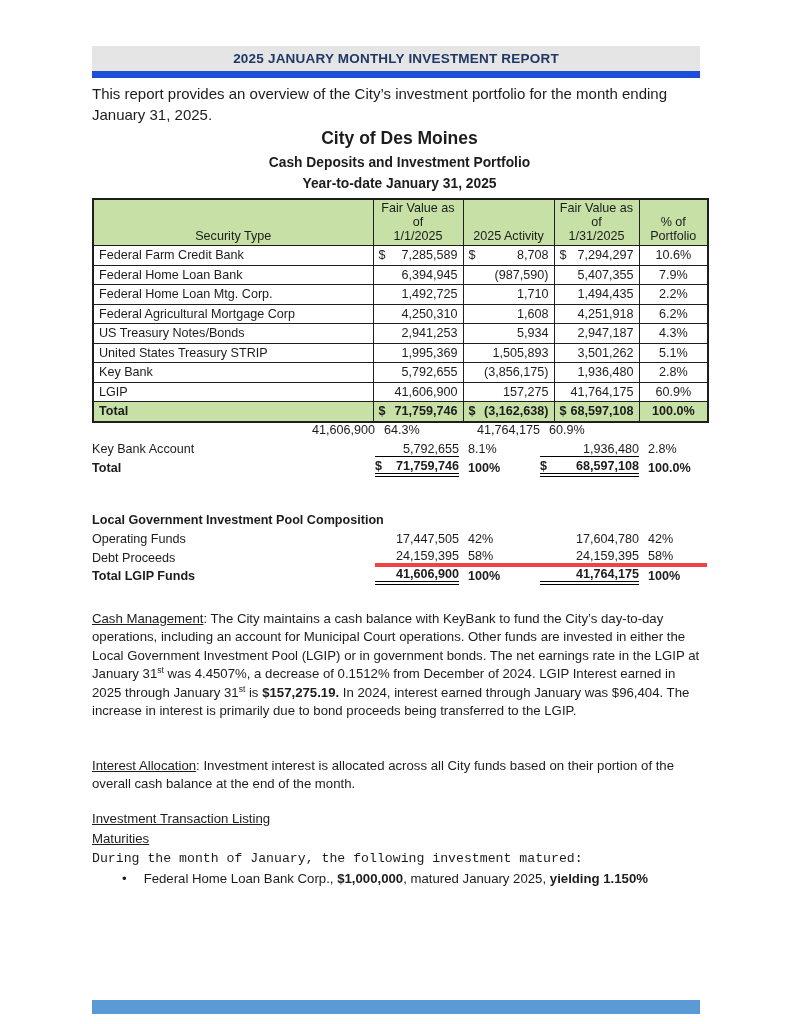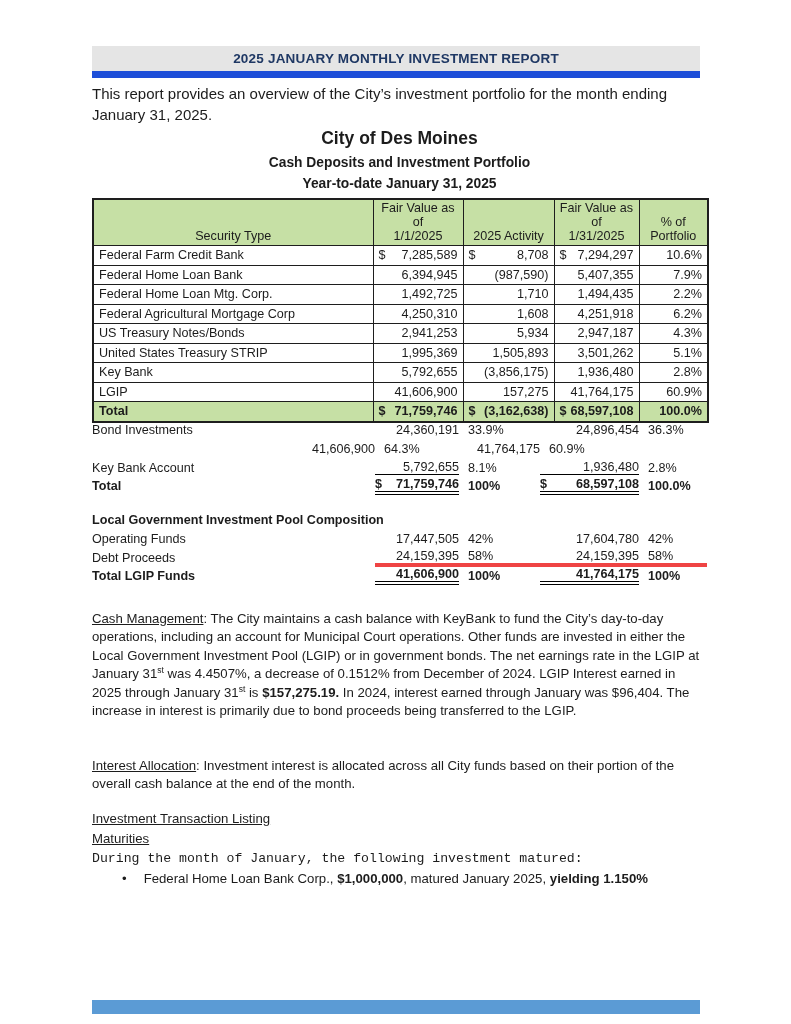--- a/index.html
+++ b/index.html
@@ -22,21 +22,21 @@
 
   
   .ptable{position:absolute;left:92px;top:198px;width:615px;border-collapse:collapse;
           font-size:12.6px;table-layout:fixed;border:2px solid #1e1e1e;}
   .ptable th,.ptable td{border:1px solid #1e1e1e;padding:1px 5px;overflow:hidden;}
   .ptable th{background:#c6e0a5;font-weight:normal;vertical-align:bottom;
              text-align:center;white-space:pre-line;height:34px;padding-bottom:2px;}
   .ptable td{height:16.5px;}
   .ptable td.name{text-align:left;}
   .acct{display:flex;justify-content:space-between;}
-  .ptable td.pct{text-align:right;}
+  .ptable td.pct{text-align:center;}
   .ptable tr.trow td{background:#c6e0a5;font-weight:bold;}
 
   
   .sblock{position:absolute;left:92px;width:615px;font-size:12.6px;}
   .srow{display:grid;grid-template-columns:283px 84px 81px 99px 68px;height:18.7px;align-items:center;}
   .srow .v{text-align:right;}
   .srow .p{padding-left:9px;}
   .srow.bold{font-weight:bold;}
   .srow.rule .v{border-bottom:1px solid #000;}
   .srow.dbl .v{border-bottom:4px double #000;}
@@ -288,27 +288,20 @@
               <span>$</span>
               <span>68,597,108</span>
             </div>
           </td>
         <td class="pct">100.0%</td>
       </tr>
     </tbody>
   </table>
 
   <div class="sblock" style="top:421px;">
-    <div class="srow">
-      <span>Bond Investments</span>
-      <span class="v">24,360,191</span>
-      <span class="p">33.9%</span>
-      <span class="v">24,896,454</span>
-      <span class="p">36.3%</span>
-    </div>
     <div class="srow">
       <span class="v">41,606,900</span>
       <span class="p">64.3%</span>
       <span class="v">41,764,175</span>
       <span class="p">60.9%</span>
     </div>
     <div class="srow rule">
       <span>Key Bank Account</span>
       <span class="v">5,792,655</span>
       <span class="p">8.1%</span>

